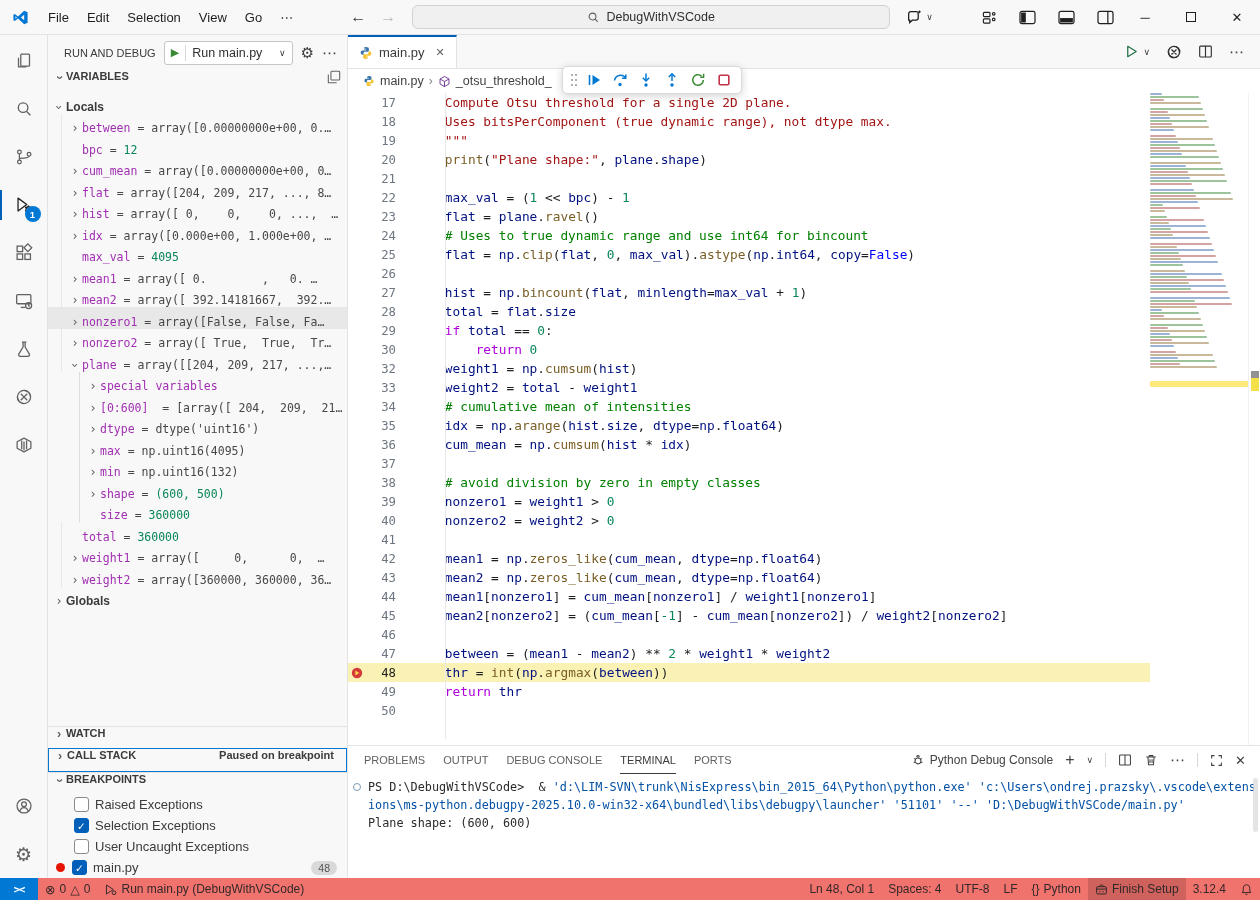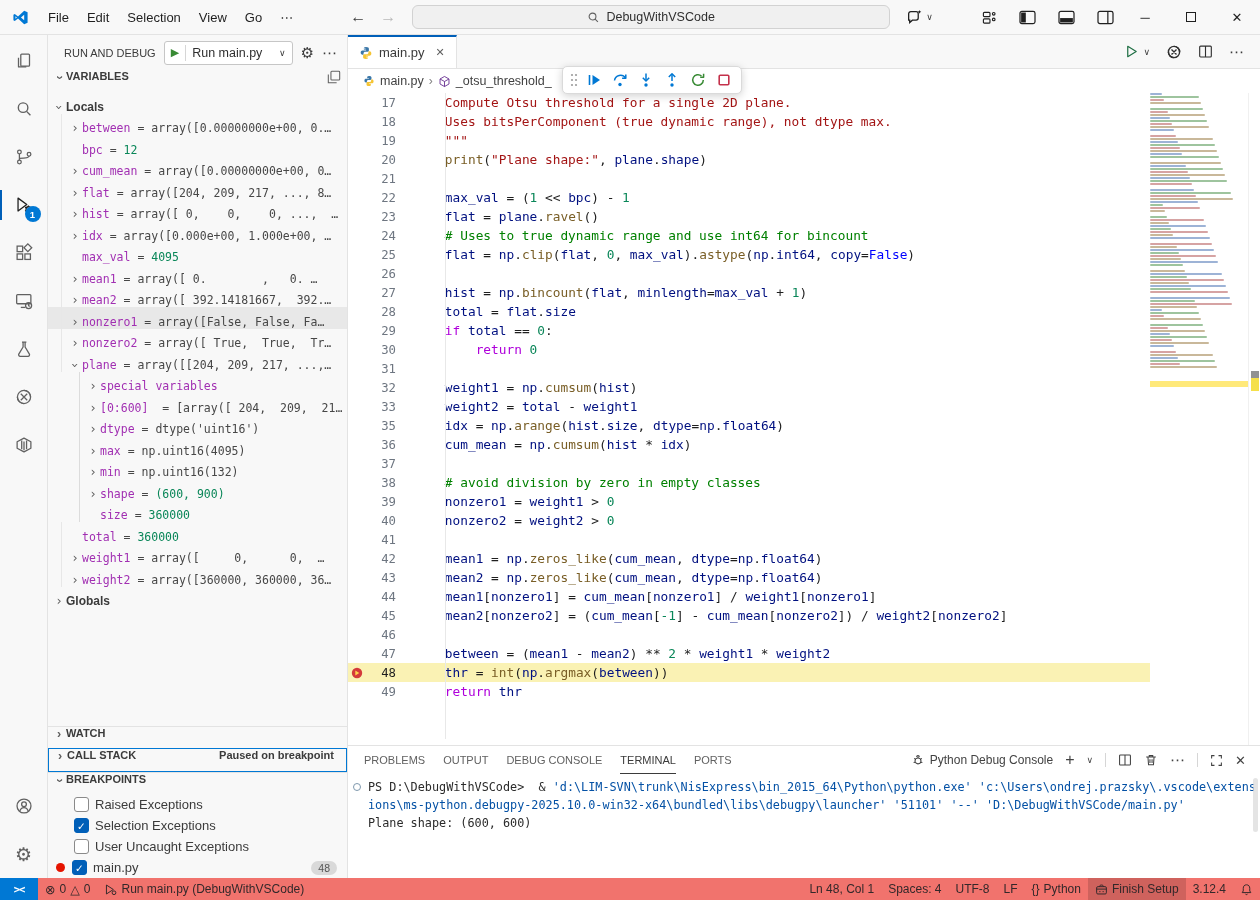--- a/index.html
+++ b/index.html
@@ -314,21 +314,21 @@
         <div class="vrow ind1"><span class="chev">›</span><span class="vname">mean1</span><span class="veq"> = </span><span class="vval">array([ 0.        ,   0. …</span></div>
         <div class="vrow ind1"><span class="chev">›</span><span class="vname">mean2</span><span class="veq"> = </span><span class="vval">array([ 392.14181667,  392.…</span></div>
         <div class="vrow ind1 sel"><span class="chev">›</span><span class="vname">nonzero1</span><span class="veq"> = </span><span class="vval">array([False, False, Fa…</span></div>
         <div class="vrow ind1"><span class="chev">›</span><span class="vname">nonzero2</span><span class="veq"> = </span><span class="vval">array([ True,  True,  Tr…</span></div>
         <div class="vrow ind1"><span class="chev open">›</span><span class="vname">plane</span><span class="veq"> = </span><span class="vval">array([[204, 209, 217, ...,…</span></div>
         <div class="vrow ind2"><span class="chev">›</span><span class="vname">special variables</span></div>
         <div class="vrow ind2"><span class="chev">›</span><span class="vname">[0:600] </span><span class="veq"> = </span><span class="vval">[array([ 204,  209,  21…</span></div>
         <div class="vrow ind2"><span class="chev">›</span><span class="vname">dtype</span><span class="veq"> = </span><span class="vval">dtype('uint16')</span></div>
         <div class="vrow ind2"><span class="chev">›</span><span class="vname">max</span><span class="veq"> = </span><span class="vval">np.uint16(4095)</span></div>
         <div class="vrow ind2"><span class="chev">›</span><span class="vname">min</span><span class="veq"> = </span><span class="vval">np.uint16(132)</span></div>
-        <div class="vrow ind2"><span class="chev">›</span><span class="vname">shape</span><span class="veq"> = </span><span class="vval num">(600, 900)</span></div>
+        <div class="vrow ind2"><span class="chev">›</span><span class="vname">shape</span><span class="veq"> = </span><span class="vval num">(600, 500)</span></div>
         <div class="vrow ind2"><span class="chev" style="visibility: hidden;"></span><span class="vname">size</span><span class="veq"> = </span><span class="vval num">360000</span></div>
         <div class="vrow ind1"><span class="chev" style="visibility: hidden;"></span><span class="vname">total</span><span class="veq"> = </span><span class="vval num">360000</span></div>
         <div class="vrow ind1"><span class="chev">›</span><span class="vname">weight1</span><span class="veq"> = </span><span class="vval">array([     0,      0,  …</span></div>
         <div class="vrow ind1"><span class="chev">›</span><span class="vname">weight2</span><span class="veq"> = </span><span class="vval">array([360000, 360000, 36…</span></div>
         <div class="vrow ind0"><span class="chev">›</span><span class="sname">Globals</span></div>
       </div>
 
     <div id="sidebar-bottom">
       <div class="section-head bsection">
         <span class="chev">›</span>
@@ -481,41 +481,42 @@
           <div class="cline"><span class="gut"></span><span class="lnum">21</span><span class="pad"></span></div>
           <div class="cline"><span class="gut"></span><span class="lnum">22</span><span class="pad"></span><span class="t-o">    </span><span class="t-v">max_val</span><span class="t-o"> = (</span><span class="t-n">1</span><span class="t-o"> &lt;&lt; </span><span class="t-v">bpc</span><span class="t-o">) - </span><span class="t-n">1</span></div>
           <div class="cline"><span class="gut"></span><span class="lnum">23</span><span class="pad"></span><span class="t-o">    </span><span class="t-v">flat</span><span class="t-o"> = </span><span class="t-v">plane</span><span class="t-o">.</span><span class="t-f">ravel</span><span class="t-o">()</span></div>
           <div class="cline"><span class="gut"></span><span class="lnum">24</span><span class="pad"></span><span class="t-c">    # Uses to true dynamic range and use int64 for bincount</span></div>
           <div class="cline"><span class="gut"></span><span class="lnum">25</span><span class="pad"></span><span class="t-o">    </span><span class="t-v">flat</span><span class="t-o"> = </span><span class="t-v">np</span><span class="t-o">.</span><span class="t-f">clip</span><span class="t-o">(</span><span class="t-v">flat</span><span class="t-o">, </span><span class="t-n">0</span><span class="t-o">, </span><span class="t-v">max_val</span><span class="t-o">).</span><span class="t-f">astype</span><span class="t-o">(</span><span class="t-v">np</span><span class="t-o">.</span><span class="t-v">int64</span><span class="t-o">, </span><span class="t-v">copy</span><span class="t-o">=</span><span class="t-b">False</span><span class="t-o">)</span></div>
           <div class="cline"><span class="gut"></span><span class="lnum">26</span><span class="pad"></span></div>
           <div class="cline"><span class="gut"></span><span class="lnum">27</span><span class="pad"></span><span class="t-o">    </span><span class="t-v">hist</span><span class="t-o"> = </span><span class="t-v">np</span><span class="t-o">.</span><span class="t-f">bincount</span><span class="t-o">(</span><span class="t-v">flat</span><span class="t-o">, </span><span class="t-v">minlength</span><span class="t-o">=</span><span class="t-v">max_val</span><span class="t-o"> + </span><span class="t-n">1</span><span class="t-o">)</span></div>
           <div class="cline"><span class="gut"></span><span class="lnum">28</span><span class="pad"></span><span class="t-o">    </span><span class="t-v">total</span><span class="t-o"> = </span><span class="t-v">flat</span><span class="t-o">.</span><span class="t-v">size</span></div>
           <div class="cline"><span class="gut"></span><span class="lnum">29</span><span class="pad"></span><span class="t-o">    </span><span class="t-k">if</span><span class="t-o"> </span><span class="t-v">total</span><span class="t-o"> == </span><span class="t-n">0</span><span class="t-o">:</span></div>
           <div class="cline"><span class="gut"></span><span class="lnum">30</span><span class="pad"></span><span class="t-o">        </span><span class="t-k">return</span><span class="t-o"> </span><span class="t-n">0</span></div>
-          <div class="cline"><span class="gut"></span><span class="lnum">31</span><span class="pad"></span></div>
           <div class="cline"><span class="gut"></span><span class="lnum">32</span><span class="pad"></span><span class="t-o">    </span><span class="t-v">weight1</span><span class="t-o"> = </span><span class="t-v">np</span><span class="t-o">.</span><span class="t-f">cumsum</span><span class="t-o">(</span><span class="t-v">hist</span><span class="t-o">)</span></div>
           <div class="cline"><span class="gut"></span><span class="lnum">33</span><span class="pad"></span><span class="t-o">    </span><span class="t-v">weight2</span><span class="t-o"> = </span><span class="t-v">total</span><span class="t-o"> - </span><span class="t-v">weight1</span></div>
+          <div class="cline"><span class="gut"></span><span class="lnum">34</span><span class="pad"></span><span class="t-c">    # cumulative mean of intensities</span></div>
           <div class="cline"><span class="gut"></span><span class="lnum">35</span><span class="pad"></span><span class="t-o">    </span><span class="t-v">idx</span><span class="t-o"> = </span><span class="t-v">np</span><span class="t-o">.</span><span class="t-f">arange</span><span class="t-o">(</span><span class="t-v">hist</span><span class="t-o">.</span><span class="t-v">size</span><span class="t-o">, </span><span class="t-v">dtype</span><span class="t-o">=</span><span class="t-v">np</span><span class="t-o">.</span><span class="t-v">float64</span><span class="t-o">)</span></div>
           <div class="cline"><span class="gut"></span><span class="lnum">36</span><span class="pad"></span><span class="t-o">    </span><span class="t-v">cum_mean</span><span class="t-o"> = </span><span class="t-v">np</span><span class="t-o">.</span><span class="t-f">cumsum</span><span class="t-o">(</span><span class="t-v">hist</span><span class="t-o"> * </span><span class="t-v">idx</span><span class="t-o">)</span></div>
           <div class="cline"><span class="gut"></span><span class="lnum">37</span><span class="pad"></span></div>
           <div class="cline"><span class="gut"></span><span class="lnum">38</span><span class="pad"></span><span class="t-c">    # avoid division by zero in empty classes</span></div>
           <div class="cline"><span class="gut"></span><span class="lnum">39</span><span class="pad"></span><span class="t-o">    </span><span class="t-v">nonzero1</span><span class="t-o"> = </span><span class="t-v">weight1</span><span class="t-o"> &gt; </span><span class="t-n">0</span></div>
           <div class="cline"><span class="gut"></span><span class="lnum">40</span><span class="pad"></span><span class="t-o">    </span><span class="t-v">nonzero2</span><span class="t-o"> = </span><span class="t-v">weight2</span><span class="t-o"> &gt; </span><span class="t-n">0</span></div>
           <div class="cline"><span class="gut"></span><span class="lnum">41</span><span class="pad"></span></div>
           <div class="cline"><span class="gut"></span><span class="lnum">42</span><span class="pad"></span><span class="t-o">    </span><span class="t-v">mean1</span><span class="t-o"> = </span><span class="t-v">np</span><span class="t-o">.</span><span class="t-f">zeros_like</span><span class="t-o">(</span><span class="t-v">cum_mean</span><span class="t-o">, </span><span class="t-v">dtype</span><span class="t-o">=</span><span class="t-v">np</span><span class="t-o">.</span><span class="t-v">float64</span><span class="t-o">)</span></div>
           <div class="cline"><span class="gut"></span><span class="lnum">43</span><span class="pad"></span><span class="t-o">    </span><span class="t-v">mean2</span><span class="t-o"> = </span><span class="t-v">np</span><span class="t-o">.</span><span class="t-f">zeros_like</span><span class="t-o">(</span><span class="t-v">cum_mean</span><span class="t-o">, </span><span class="t-v">dtype</span><span class="t-o">=</span><span class="t-v">np</span><span class="t-o">.</span><span class="t-v">float64</span><span class="t-o">)</span></div>
           <div class="cline"><span class="gut"></span><span class="lnum">44</span><span class="pad"></span><span class="t-o">    </span><span class="t-v">mean1</span><span class="t-o">[</span><span class="t-v">nonzero1</span><span class="t-o">] = </span><span class="t-v">cum_mean</span><span class="t-o">[</span><span class="t-v">nonzero1</span><span class="t-o">] / </span><span class="t-v">weight1</span><span class="t-o">[</span><span class="t-v">nonzero1</span><span class="t-o">]</span></div>
           <div class="cline"><span class="gut"></span><span class="lnum">45</span><span class="pad"></span><span class="t-o">    </span><span class="t-v">mean2</span><span class="t-o">[</span><span class="t-v">nonzero2</span><span class="t-o">] = (</span><span class="t-v">cum_mean</span><span class="t-o">[</span><span class="t-n">-1</span><span class="t-o">] - </span><span class="t-v">cum_mean</span><span class="t-o">[</span><span class="t-v">nonzero2</span><span class="t-o">]) / </span><span class="t-v">weight2</span><span class="t-o">[</span><span class="t-v">nonzero2</span><span class="t-o">]</span></div>
           <div class="cline"><span class="gut"></span><span class="lnum">46</span><span class="pad"></span></div>
           <div class="cline"><span class="gut"></span><span class="lnum">47</span><span class="pad"></span><span class="t-o">    </span><span class="t-v">between</span><span class="t-o"> = (</span><span class="t-v">mean1</span><span class="t-o"> - </span><span class="t-v">mean2</span><span class="t-o">) ** </span><span class="t-n">2</span><span class="t-o"> * </span><span class="t-v">weight1</span><span class="t-o"> * </span><span class="t-v">weight2</span></div>
           <div class="cline hl"><span class="gut"><svg width="12" height="12" viewBox="0 0 12 12">
                 <circle cx="6" cy="6" r="5.2" fill="#d43a3a"></circle>
                 <path d="M4.3 3.5l4 2.5-4 2.5z" fill="#ffd24a"></path>
               </svg></span><span class="lnum">48</span><span class="pad"></span><span class="t-o">    </span><span class="t-v">thr</span><span class="t-o"> = </span><span class="t-f">int</span><span class="t-o">(</span><span class="t-v">np</span><span class="t-o">.</span><span class="t-f">argmax</span><span class="t-o">(</span><span class="t-v">between</span><span class="t-o">))</span></div>
           <div class="cline"><span class="gut"></span><span class="lnum">49</span><span class="pad"></span><span class="t-o">    </span><span class="t-k">return</span><span class="t-o"> </span><span class="t-v">thr</span></div>
+          <div class="cline"><span class="gut"></span><span class="lnum">50</span><span class="pad"></span></div>
         </div>
     </div>
 
     <div id="minimap">
       <div id="minimap-bars">
           <div class="mbar" style="width: 12px; background: rgb(157, 179, 214);"></div>
           <div class="mbar" style="width: 49px; background: rgb(158, 196, 158);"></div>
           <div class="mbar" style="width: 14px; background: rgb(214, 163, 163);"></div>
           <div class="mbar" style="width: 51px; background: rgb(201, 184, 154);"></div>
           <div class="mgap"></div>

